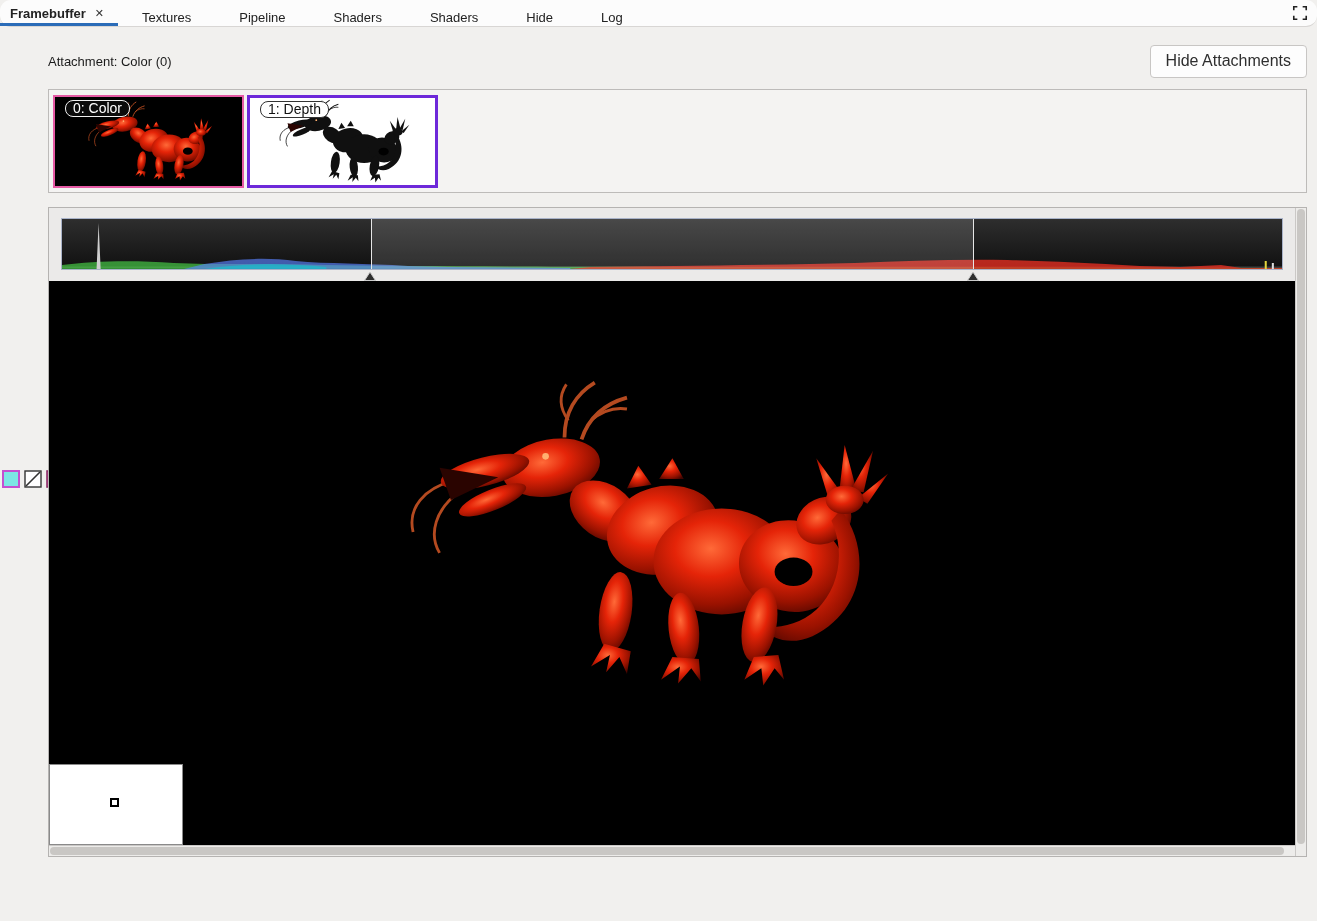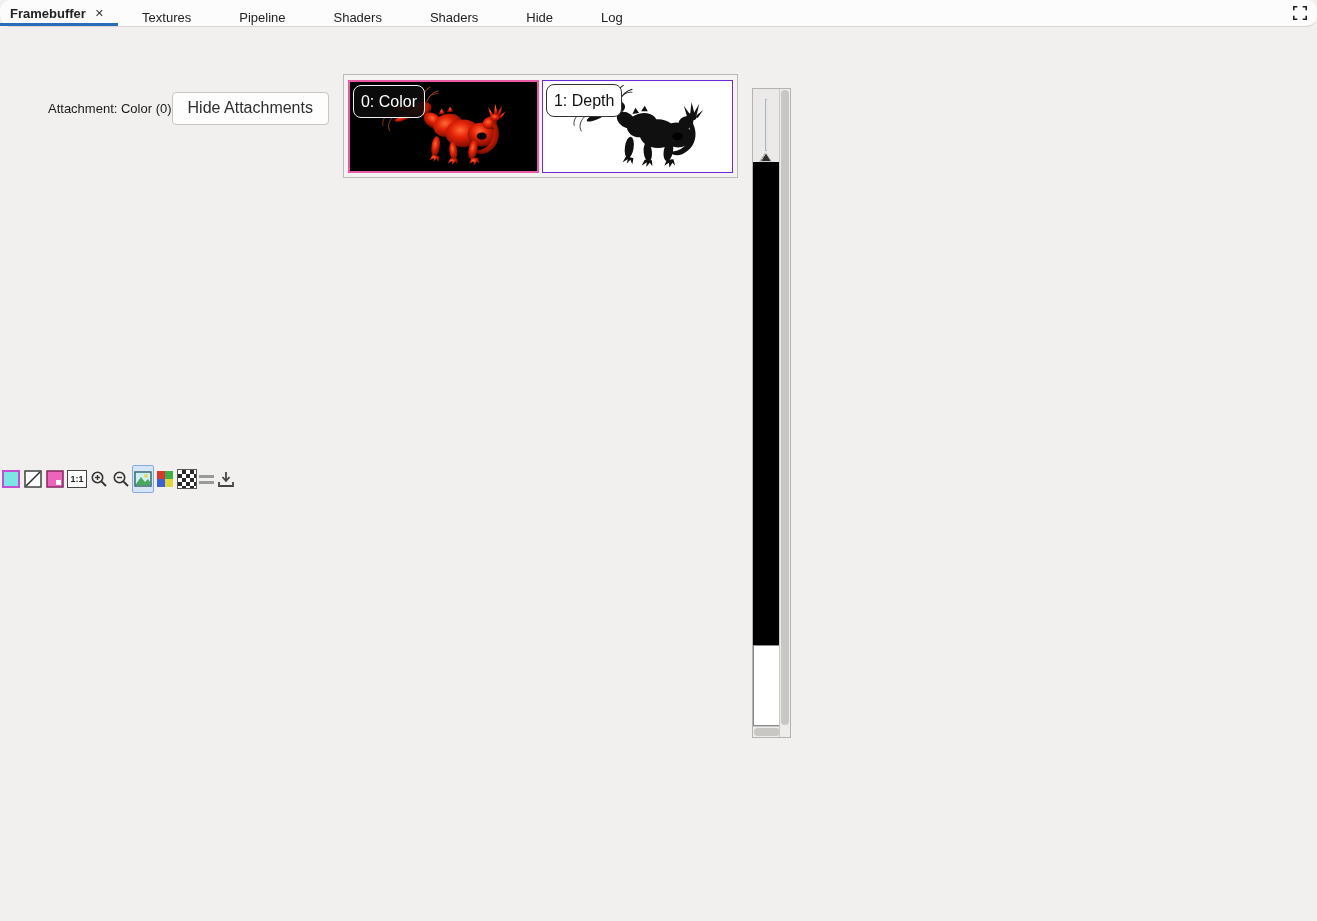--- a/index.html
+++ b/index.html
@@ -18,30 +18,30 @@
   .tabbar-spacer{flex:1;}
   .fullscreen-btn{display:flex;align-items:center;padding:0 9px;}
   
   .workspace{display:flex;height:895px;}
   .tools{width:44px;padding-top:11px;display:flex;align-items:center;}
   .tool{width:26px;height:26px;margin-bottom:2px;display:flex;align-items:center;justify-content:center;border:1px solid transparent;border-radius:2px;}
   .tool.selected{background:#d5e5f6;border-color:#84abdd;}
   .tool-gap{height:16px;}
   .onetoone{width:18px;height:16px;border:1px solid #444;font-size:9px;font-weight:bold;display:flex;align-items:center;justify-content:center;background:#fff;color:#222;}
   
-  .content{flex:1;display:flex;flex-direction:row;min-width:0;margin-top:47px;}
+  .content{flex:1;display:flex;flex-direction:column;min-width:0;}
   .attach-header{margin:18px 10px 12px 4px;height:32px;display:flex;align-items:center;justify-content:space-between;}
   .attach-label{padding-left:0;}
   .btn{background:#fdfdfd;border:1px solid #c8c6c4;border-radius:4px;height:31px;padding:0 15px;font-size:16px;color:#2e2e2e;display:flex;align-items:center;}
   
   .thumb-strip{margin:0 10px 0 4px;height:104px;border:1px solid #bdbbb9;background:#f4f3f2;display:flex;align-items:center;padding:0 4px;box-sizing:border-box;gap:3px;}
   .thumb{width:191px;height:93px;position:relative;box-sizing:border-box;display:flex;align-items:center;justify-content:center;}
   .thumb.color{background:#000;border:2px solid #e65aa5;}
-  .thumb.depth{background:#fff;border:1px solid #6d28d9;}
-  .chip{position:absolute;top:3px;left:3px;font-size:16px;line-height:15px;padding:8px 7px;border-radius:8px;white-space:nowrap;}
+  .thumb.depth{background:#fff;border:3px solid #6d28d9;}
+  .chip{position:absolute;top:3px;left:10px;font-size:14px;line-height:15px;padding:0 7px;border-radius:8px;white-space:nowrap;}
   .chip.dark{background:rgba(12,12,12,.92);color:#fff;border:1px solid #f0f0f0;}
   .chip.light{background:#fff;color:#111;border:1px solid #333;}
   
   .viewer{margin:14px 10px 0 4px;border:1px solid #b5b3b1;background:#ebeae9;display:flex;height:650px;box-sizing:border-box;}
   .viewer-main{flex:1;display:flex;flex-direction:column;min-width:0;}
   .hist-wrap{padding:10px 12px 0 12px;}
   .histogram{position:relative;height:50px;background:linear-gradient(#2e2e2e,#101010);border:1px solid #a8b2c8;}
   .histogram svg{position:absolute;left:0;top:0;width:100%;height:100%;}
   .hist-sel{position:absolute;top:0;bottom:0;left:25.3%;width:49.3%;background:rgba(255,255,255,.13);border-left:1px solid #e6e6e6;border-right:1px solid #e6e6e6;}
   .handle-row{position:relative;height:11px;margin:0 12px;}

